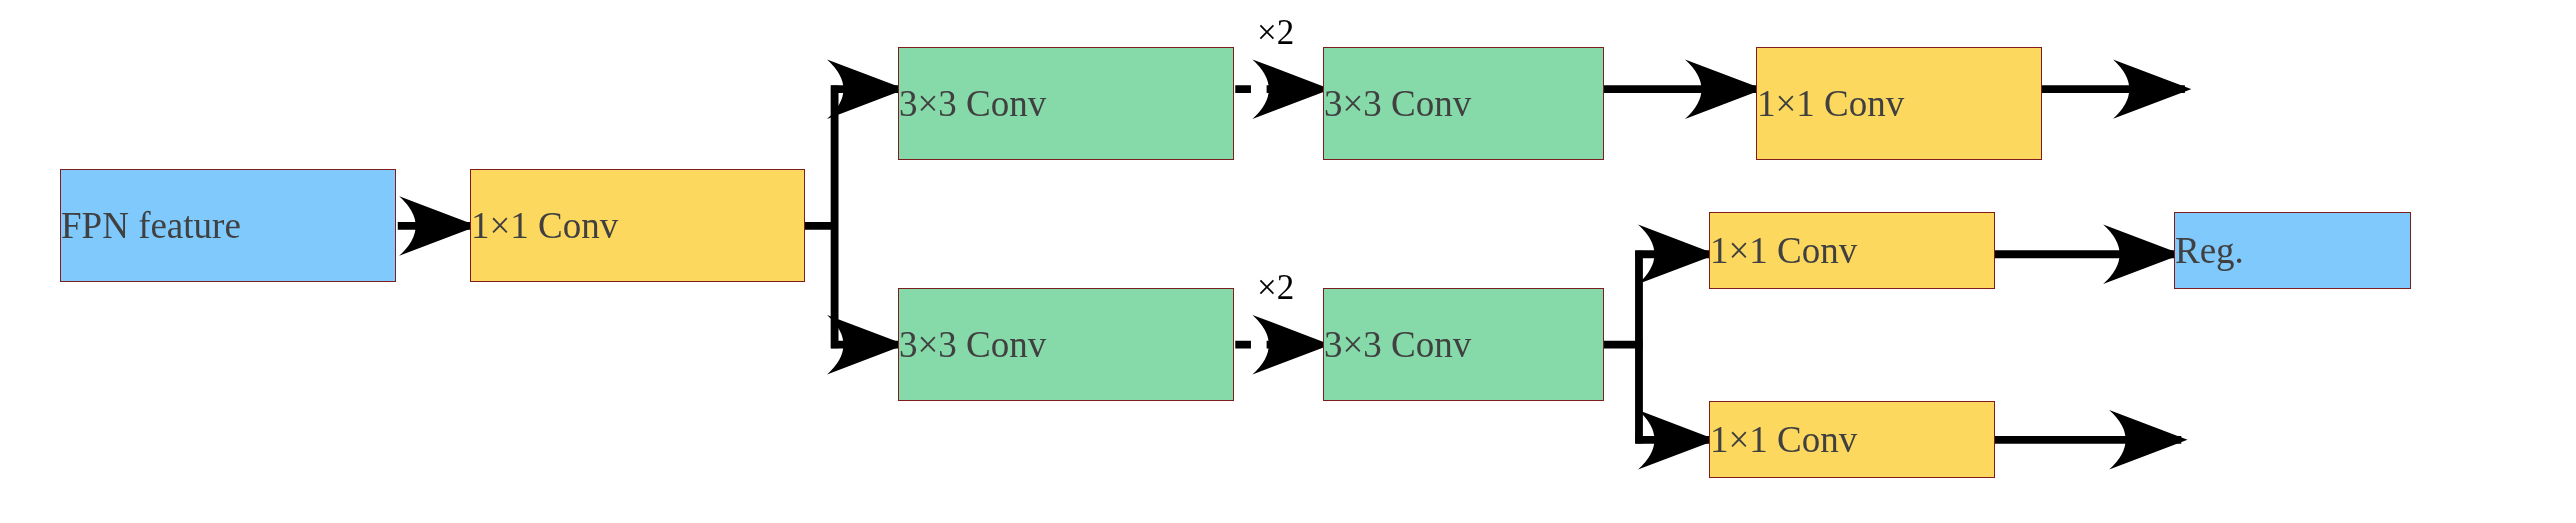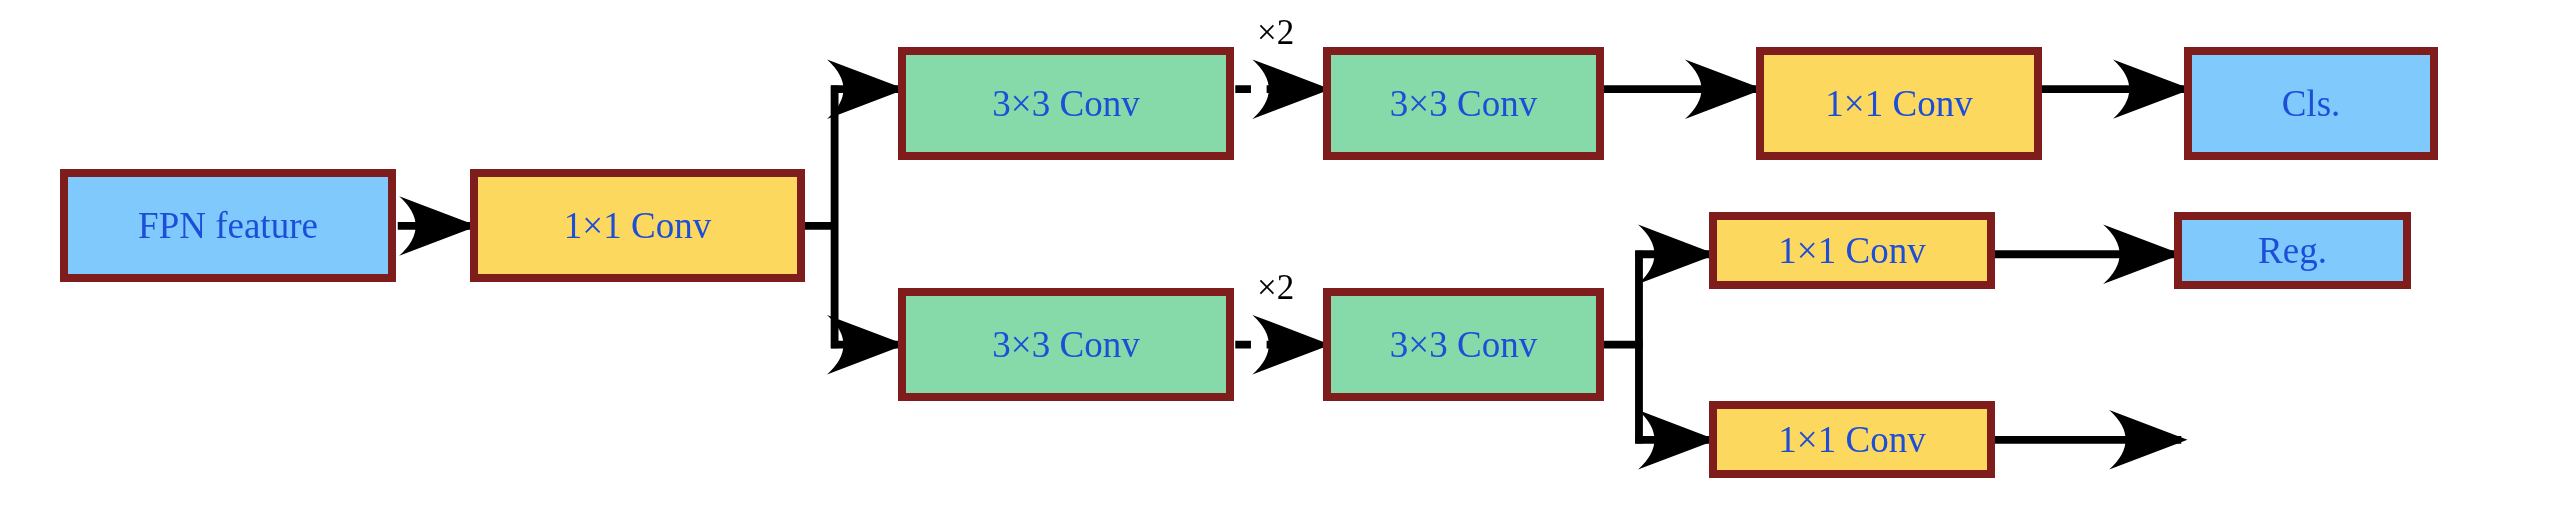--- a/index.html
+++ b/index.html
@@ -13,26 +13,26 @@
   #canvas {
     position: relative;
     width: 2576px;
     height: 523px;
     background: #ffffff;
     overflow: hidden;
   }
   .node {
     position: absolute;
     box-sizing: border-box;
-    border: 8px solid #7f1d1d;
+    border: 1px solid #7f1d1d;
     display: flex;
     align-items: center;
-    justify-content: center;
+    justify-content: flex-start;
     font-family: "Liberation Serif", "DejaVu Serif", serif;
-    color: #1d4ed8;
+    color: #404040;
     line-height: 1;
     white-space: nowrap;
   }
   .node-label {
     display: block;
   }
   .n-blue  { background: #7FC9FD; }
   .n-yellow{ background: #FDD85F; }
   .n-green { background: #86D9A8; }
 
@@ -109,23 +109,20 @@
   </div>
 
   <div class="node n-green" style="left:1323px; top:47px; width:281px; height:113px; font-size:37px;">
     <span class="node-label">3×3 Conv</span>
   </div>
 
   <div class="node n-yellow" style="left:1756px; top:47px; width:286px; height:113px; font-size:37px;">
     <span class="node-label">1×1 Conv</span>
   </div>
 
-  <div class="node n-blue" style="left:2184px; top:47px; width:254px; height:113px; font-size:37px;">
-    <span class="node-label">Cls.</span>
-  </div>
 
   <div class="node n-green" style="left:898px; top:288px; width:336px; height:113px; font-size:37px;">
     <span class="node-label">3×3 Conv</span>
   </div>
 
   <div class="node n-green" style="left:1323px; top:288px; width:281px; height:113px; font-size:37px;">
     <span class="node-label">3×3 Conv</span>
   </div>
 
   <div class="node n-yellow" style="left:1709px; top:212px; width:286px; height:77px; font-size:37px;">

